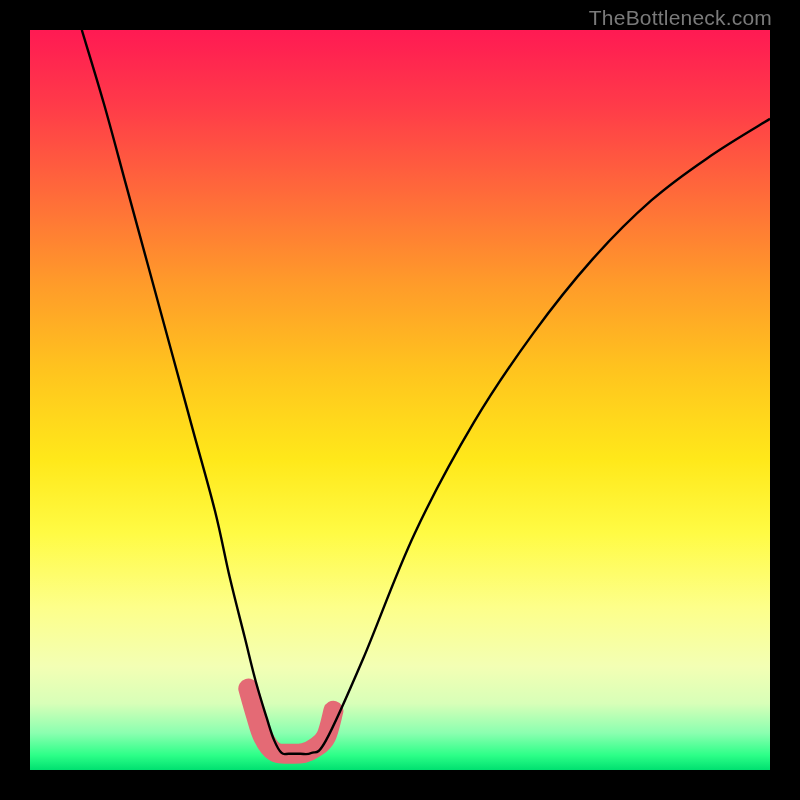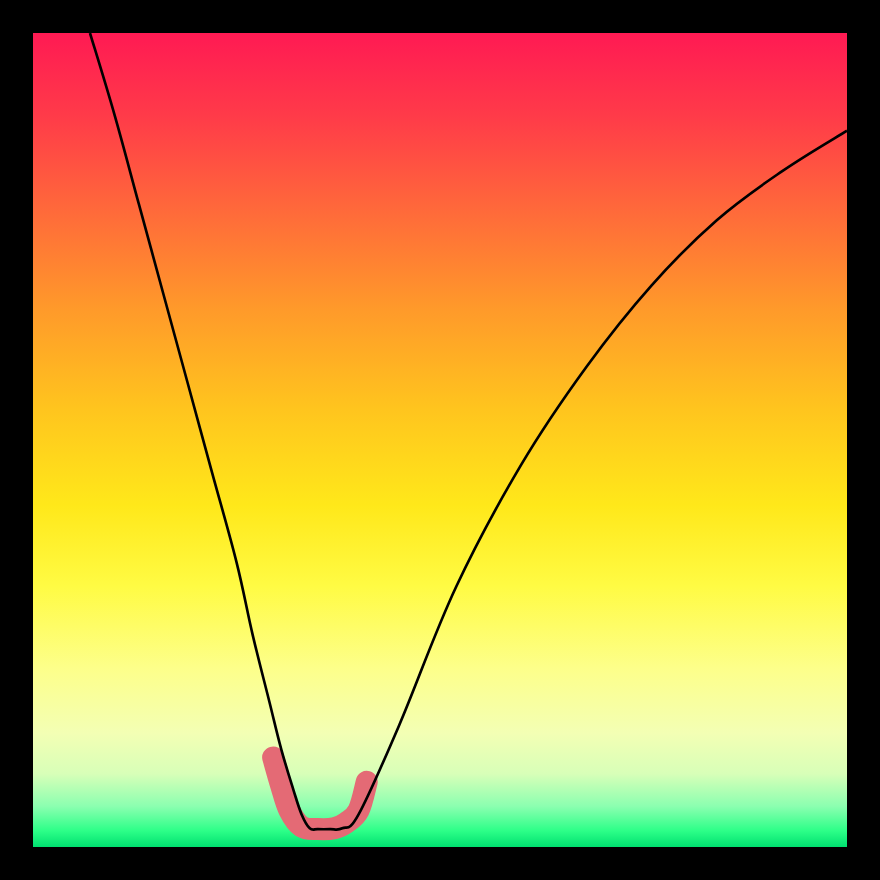--- a/index.html
+++ b/index.html
@@ -52,20 +52,21 @@
     position: absolute;
     inset: 0;
     width: 100%;
     height: 100%;
   }
 </style>
 </head>
 <body>
 
 <div class="frame">
+  <div class="watermark">TheBottleneck.com</div>
 
   <div class="plot">
     <svg class="curves" viewBox="0 0 740 740" preserveAspectRatio="none">
       <path id="highlight-path" fill="none" stroke-linecap="round" stroke-linejoin="round" stroke-width="20" stroke="#e46a75" d="M 218.30 658.60 C 219.63 663.26, 223.04 675.84, 225.70 684.50 C 228.36 693.16, 229.77 700.04, 233.10 706.70 C 236.43 713.36, 239.54 718.44, 244.20 721.50 C 248.86 724.56, 253.67 723.45, 259.00 723.72 C 264.33 723.99, 269.14 724.05, 273.80 722.98 C 278.46 721.91, 280.90 720.73, 284.90 717.80 C 288.90 714.87, 292.67 713.36, 296.00 706.70 C 299.33 700.04, 302.07 685.46, 303.40 680.80"></path>
       <path id="curve-path" fill="none" stroke-width="2.4" stroke="#000000" d="M 51.80 0.00 C 55.80 13.32, 66.01 46.03, 74.00 74.00 C 81.99 101.97, 88.21 126.10, 96.20 155.40 C 104.19 184.70, 110.41 207.50, 118.40 236.80 C 126.39 266.10, 132.61 288.90, 140.60 318.20 C 148.59 347.50, 154.81 370.30, 162.80 399.60 C 170.79 428.90, 178.34 454.36, 185.00 481.00 C 191.66 507.64, 194.47 524.96, 199.80 547.60 C 205.13 570.24, 209.94 588.15, 214.60 606.80 C 219.26 625.45, 221.70 636.55, 225.70 651.20 C 229.70 665.85, 233.47 677.54, 236.80 688.20 C 240.13 698.86, 241.54 704.14, 244.20 710.40 C 246.86 716.66, 248.94 720.58, 251.60 722.98 C 254.26 725.38, 255.67 723.59, 259.00 723.72 C 262.33 723.85, 266.10 723.85, 270.10 723.72 C 274.10 723.59, 276.54 725.38, 281.20 722.98 C 285.86 720.58, 286.68 727.32, 296.00 710.40 C 305.32 693.48, 317.02 666.30, 333.00 629.00 C 348.98 591.70, 364.82 545.82, 384.80 503.20 C 404.78 460.58, 422.69 428.16, 444.00 392.20 C 465.31 356.24, 481.89 332.70, 503.20 303.40 C 524.51 274.10, 541.09 253.38, 562.40 229.40 C 583.71 205.42, 600.29 188.85, 621.60 170.20 C 642.91 151.55, 659.49 140.45, 680.80 125.80 C 702.11 111.15, 729.34 95.46, 740.00 88.80"></path>
     </svg>
   </div>
 </div>
 
 </body></html>

